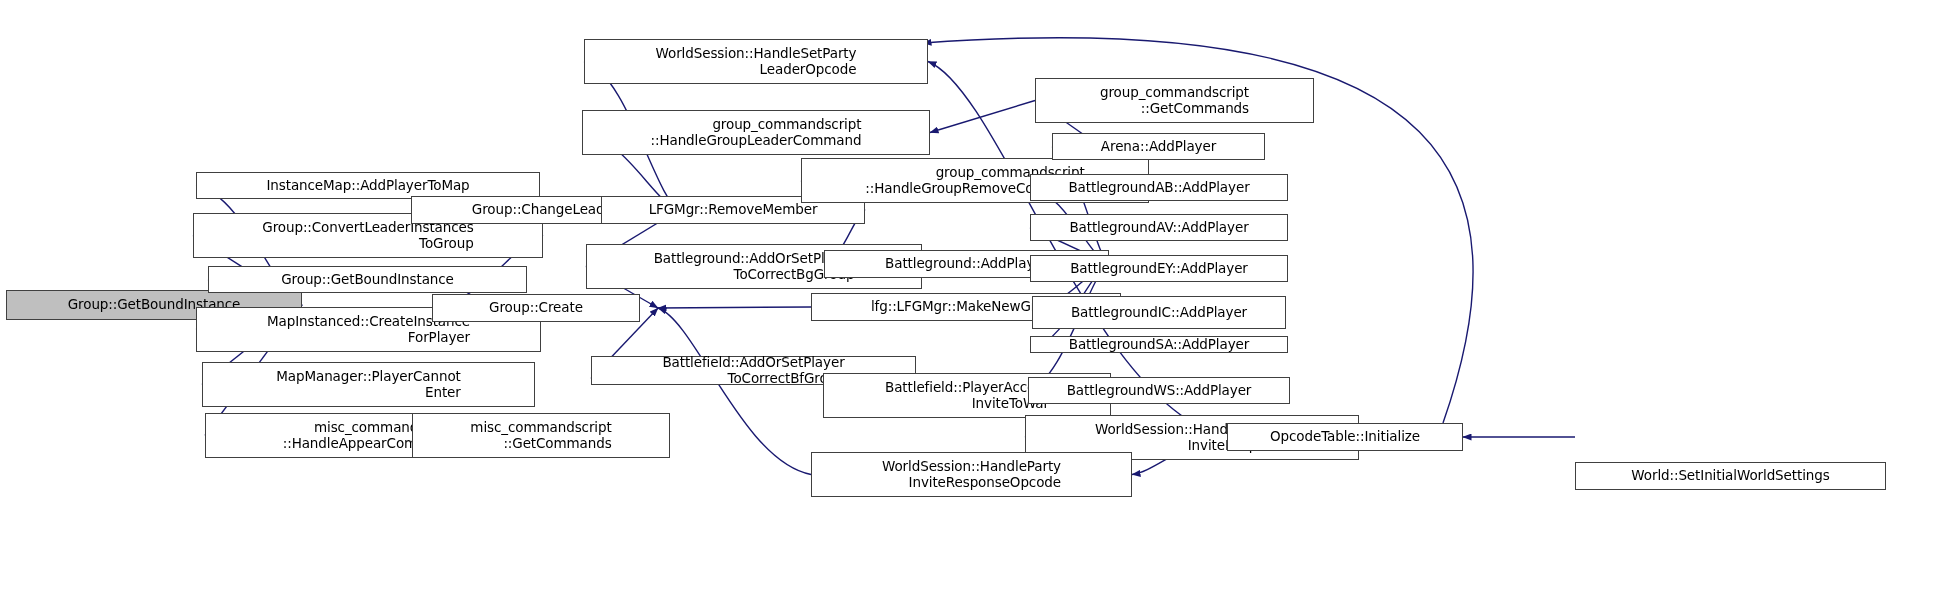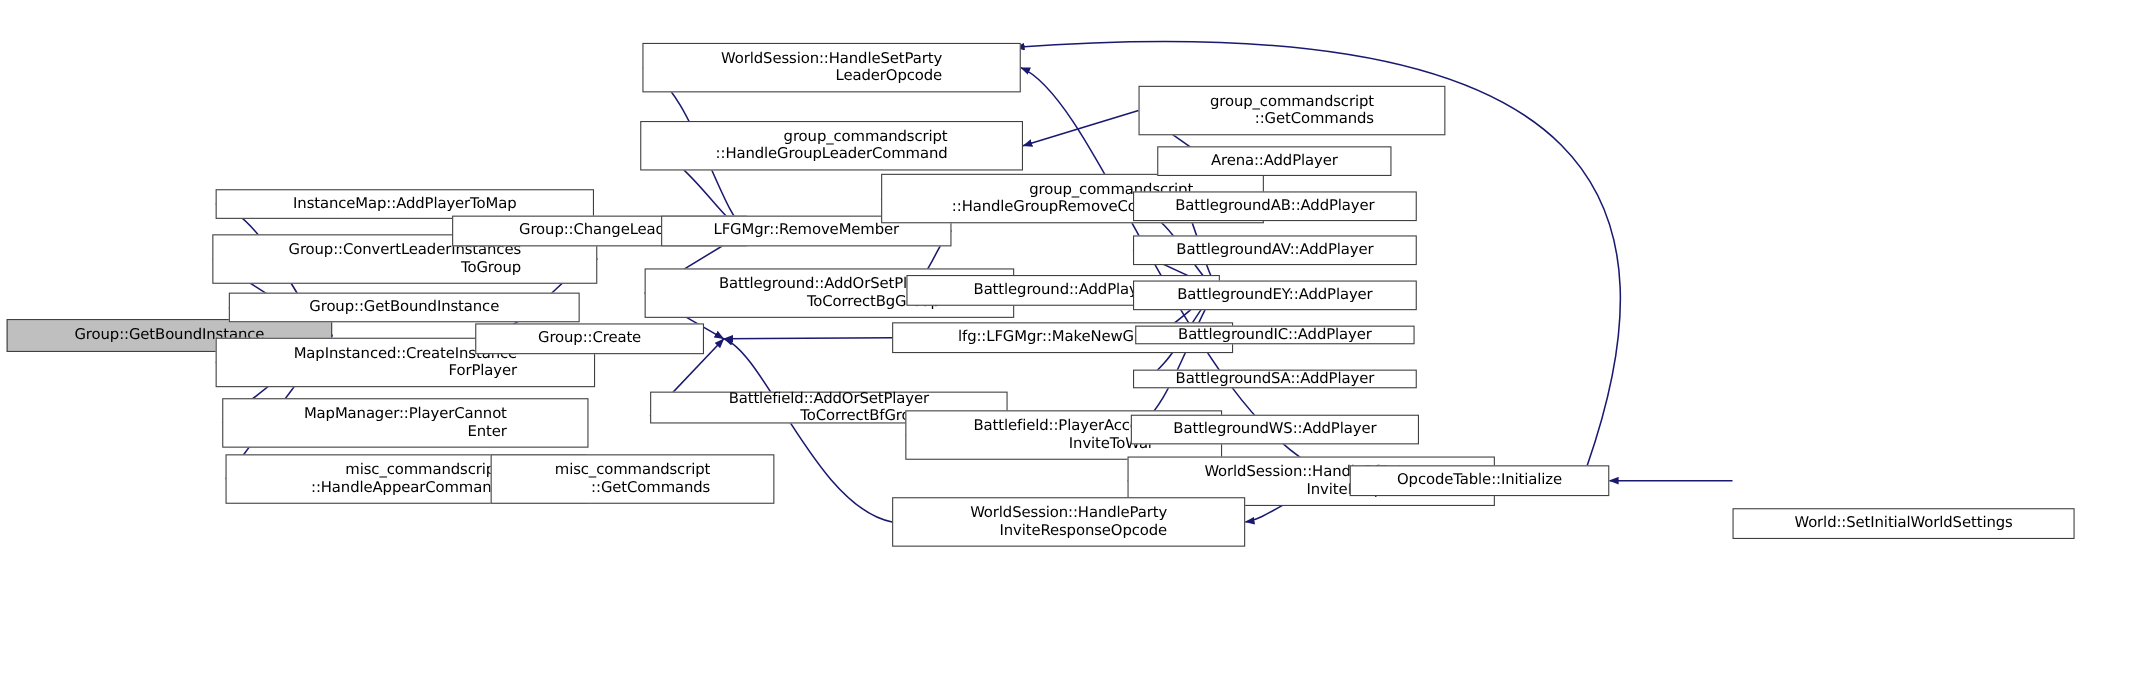--- a/index.html
+++ b/index.html
@@ -101,21 +101,21 @@
       <div class="node" style="left: 196px; top: 172px; width: 344px; height: 27px;">InstanceMap::AddPlayerToMap</div>
       <div class="node thick" style="left: 193px; top: 213px; width: 350px; height: 45px;">Group::ConvertLeaderInstances
 ToGroup</div>
       <div class="node" style="left: 208px; top: 266px; width: 319px; height: 27px;">Group::GetBoundInstance</div>
       <div class="node thick" style="left: 196px; top: 307px; width: 345px; height: 45px;">MapInstanced::CreateInstance
 ForPlayer</div>
       <div class="node thick" style="left: 202px; top: 362px; width: 333px; height: 45px;">MapManager::PlayerCannot
 Enter</div>
       <div class="node thick" style="left: 205px; top: 413px; width: 328px; height: 45px;">misc_commandscript
 ::HandleAppearCommand</div>
-      <div class="node thick" style="left: 412px; top: 413px; width: 258px; height: 45px; margin-left: 34px;">misc_commandscript
+      <div class="node thick" style="left: 412px; top: 413px; width: 258px; height: 45px;">misc_commandscript
 ::GetCommands</div>
       <div class="node" style="left: 411px; top: 196px; width: 268px; height: 28px;">Group::ChangeLeader</div>
       <div class="node" style="left: 432px; top: 294px; width: 208px; height: 28px;">Group::Create</div>
       <div class="node thick" style="left: 584px; top: 39px; width: 344px; height: 45px;">WorldSession::HandleSetParty
 LeaderOpcode</div>
       <div class="node thick" style="left: 582px; top: 110px; width: 348px; height: 45px;">group_commandscript
 ::HandleGroupLeaderCommand</div>
       <div class="node" style="left: 601px; top: 196px; width: 264px; height: 28px;">LFGMgr::RemoveMember</div>
       <div class="node thick" style="left: 586px; top: 244px; width: 336px; height: 45px;">Battleground::AddOrSetPlayer
 ToCorrectBgGroup</div>
@@ -130,19 +130,19 @@
       <div class="node thick" style="left: 1025px; top: 415px; width: 334px; height: 45px;">WorldSession::HandleBfEntry
 InviteResponse</div>
       <div class="node thick" style="left: 811px; top: 452px; width: 321px; height: 45px;">WorldSession::HandleParty
 InviteResponseOpcode</div>
       <div class="node thick" style="left: 1035px; top: 78px; width: 279px; height: 45px;">group_commandscript
 ::GetCommands</div>
       <div class="node" style="left: 1052px; top: 133px; width: 213px; height: 27px;">Arena::AddPlayer</div>
       <div class="node" style="left: 1030px; top: 174px; width: 258px; height: 27px;">BattlegroundAB::AddPlayer</div>
       <div class="node" style="left: 1030px; top: 214px; width: 258px; height: 27px;">BattlegroundAV::AddPlayer</div>
       <div class="node" style="left: 1030px; top: 255px; width: 258px; height: 27px;">BattlegroundEY::AddPlayer</div>
-      <div class="node" style="left: 1032px; top: 296px; width: 254px; height: 17px;">BattlegroundIC::AddPlayer</div>
+      <div class="node" style="left: 1032px; top: 296px; width: 254px; height: 33px;">BattlegroundIC::AddPlayer</div>
       <div class="node" style="left: 1030px; top: 336px; width: 258px; height: 17px;">BattlegroundSA::AddPlayer</div>
       <div class="node" style="left: 1028px; top: 377px; width: 262px; height: 27px;">BattlegroundWS::AddPlayer</div>
       <div class="node" style="left: 1227px; top: 423px; width: 236px; height: 28px;">OpcodeTable::Initialize</div>
       <div class="node" style="left: 1575px; top: 423px; width: 311px; height: 28px; margin-top: 39px;">World::SetInitialWorldSettings</div>
     </div>
 </div>
 
 </body></html>

